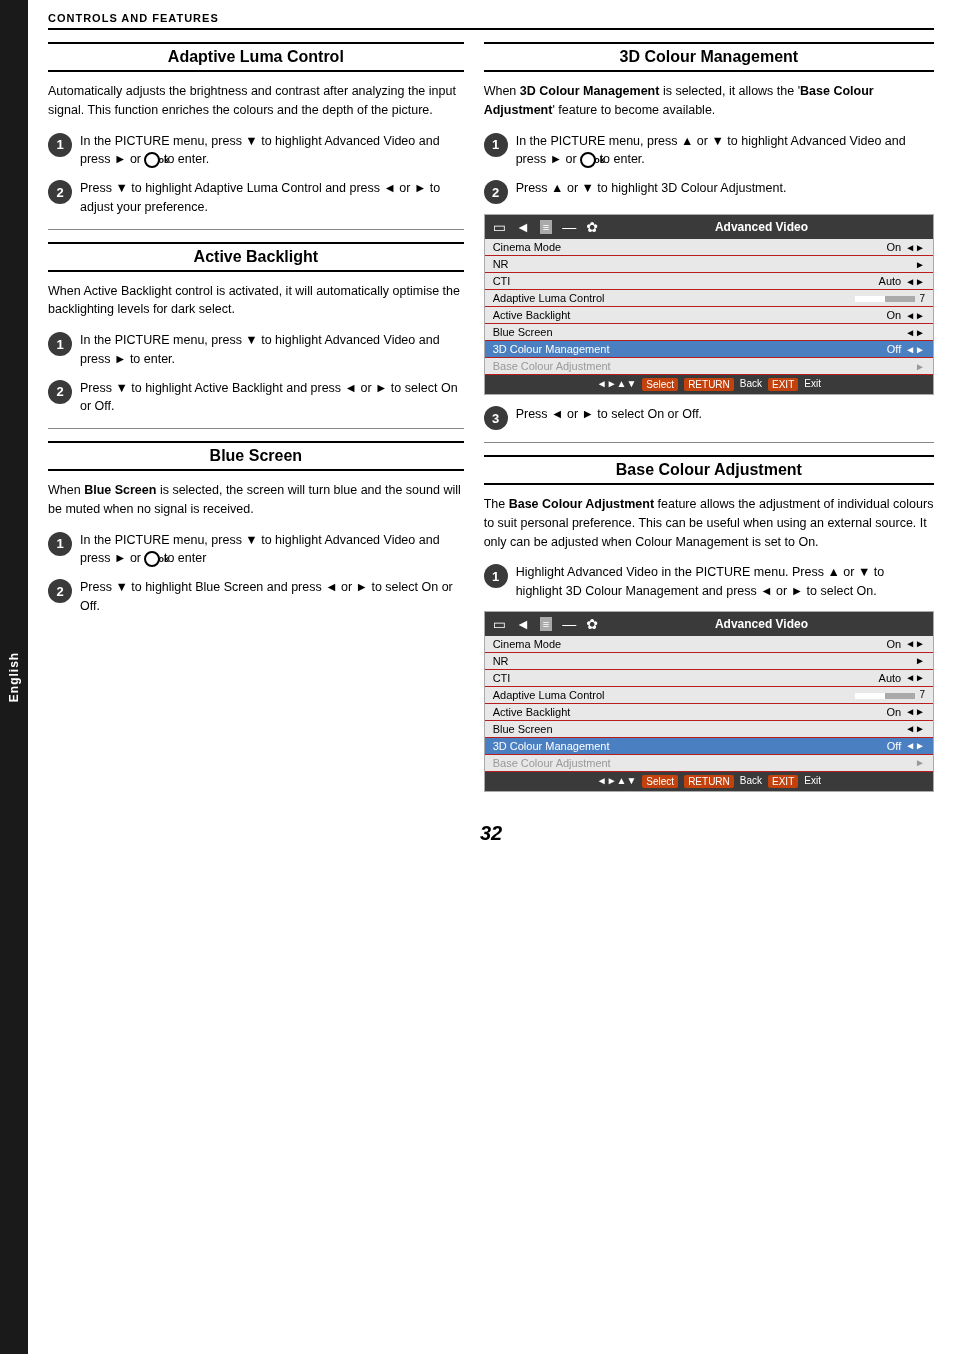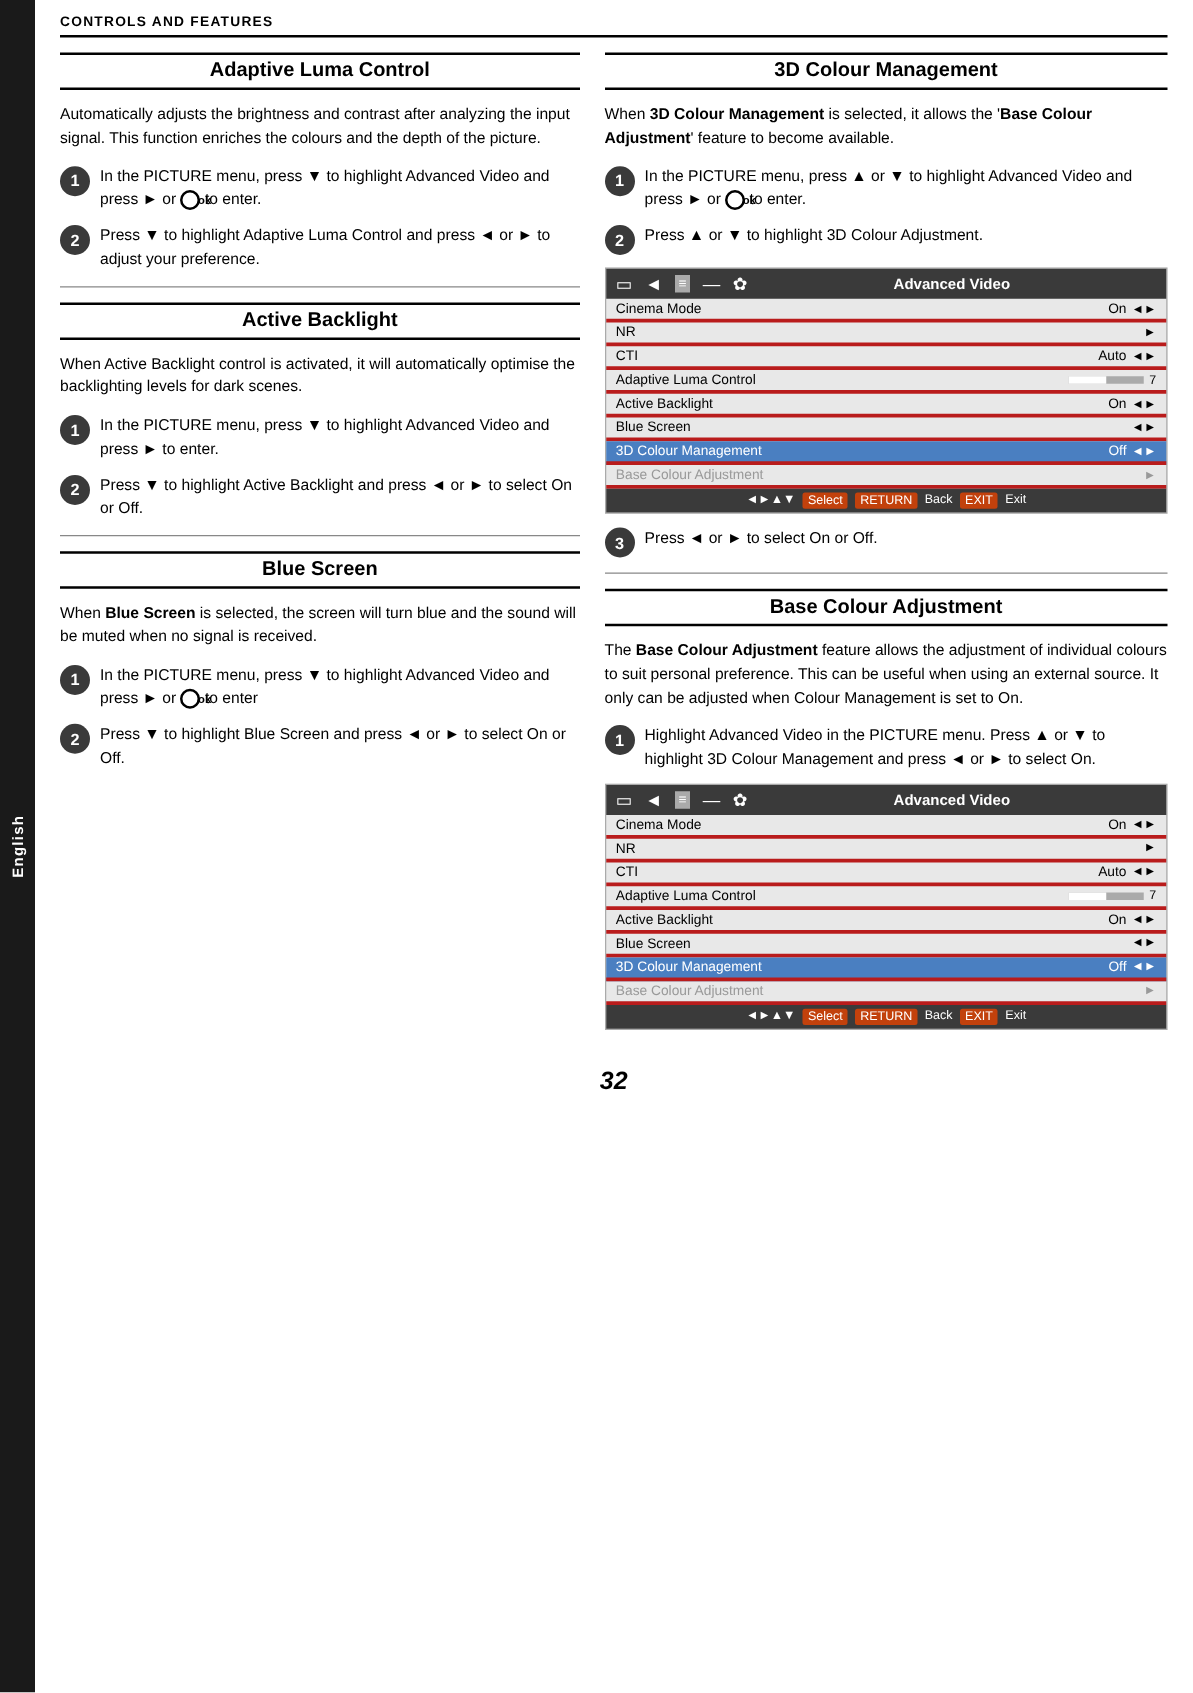--- a/index.html
+++ b/index.html
@@ -142,21 +142,21 @@
       font-weight: bold;
       text-align: center;
       flex: 1;
     }
     .tv-menu-body { }
     .tv-menu-row {
       display: flex;
       justify-content: space-between;
       align-items: center;
       padding: 2px 8px;
-      border-bottom: 3px solid #b91c1c;
+      border-bottom: 1px solid #b91c1c;
       font-size: 11px;
     }
     .tv-menu-row.highlighted {
       background: #4a7fc1;
       color: #fff;
     }
     .tv-menu-row.greyed {
       color: #999;
     }
     .tv-row-label { flex: 1; }
@@ -256,21 +256,21 @@
             Press ▼ to highlight <b>Adaptive Luma Control</b> and press ◄ or ► to adjust your preference.
           </div>
         </div>
       </div>
 
       <hr class="divider">
 
       <div class="section">
         <div class="section-title">Active Backlight</div>
         <p class="body-text">
-          When Active Backlight control is activated, it will automatically optimise the backlighting levels for dark scenes.
+          When Active Backlight control is activated, it will automatically optimise the backlighting levels for dark select.
         </p>
         <div class="step">
           <div class="step-num step-num-dark">1</div>
           <div class="step-text">
             In the <b>PICTURE</b> menu, press ▼ to highlight <b>Advanced Video</b> and press ► to enter.
           </div>
         </div>
         <div class="step">
           <div class="step-num step-num-dark">2</div>
           <div class="step-text">

